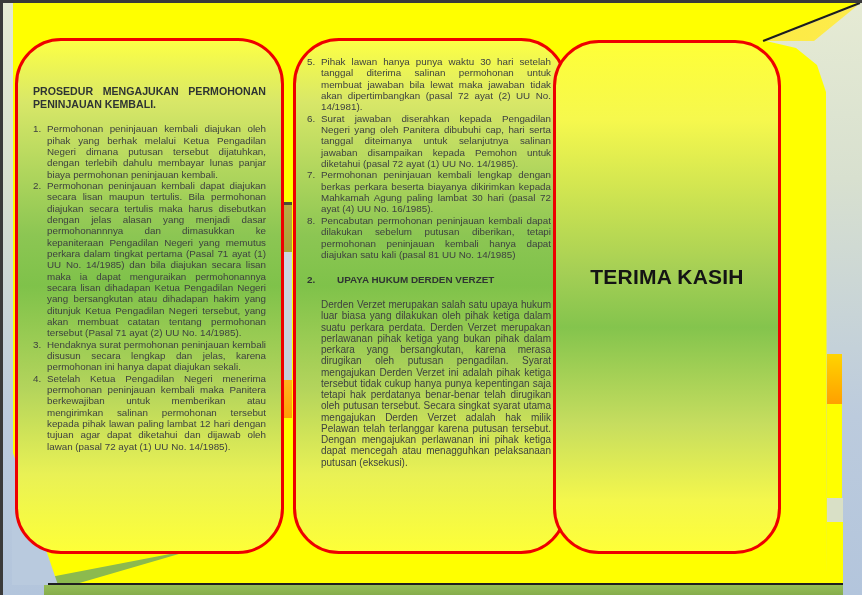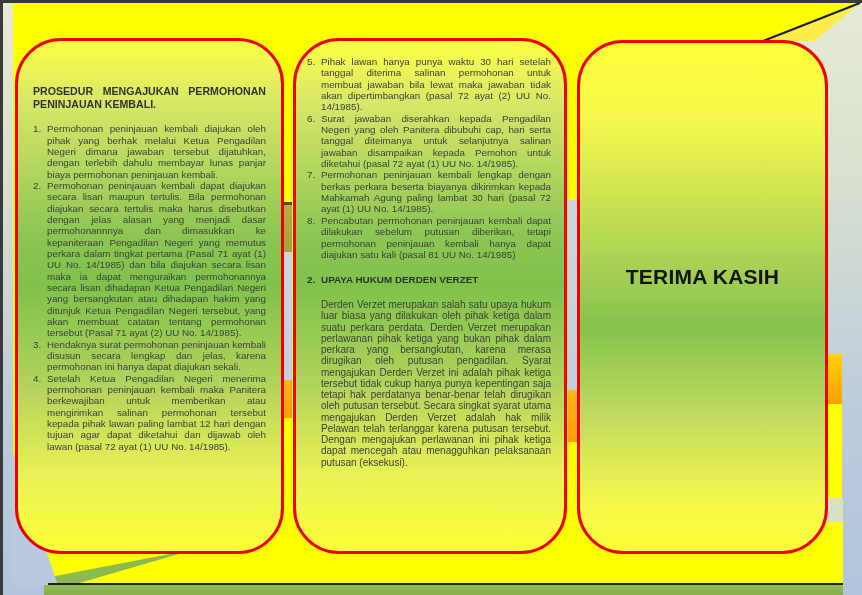--- a/index.html
+++ b/index.html
@@ -54,38 +54,38 @@
 
   
   .panel{
     position:absolute;border:3px solid #ee0000;border-radius:46px;z-index:4;
     background:linear-gradient(180deg,#fcff45 0%,#d8e768 12%,#8cc653 38%,#7fc24a 48%,#b3d45c 68%,#e9f155 85%,#fdff38 100%);
     box-sizing:border-box;overflow:hidden;
   }
   .panel-left{left:15px;top:38px;width:269px;height:516px;}
   .panel-middle{left:293px;top:38px;width:274px;height:516px;}
   .panel-right{
-    left:577px;top:40px;width:251px;height:514px;
+    left:553px;top:40px;width:228px;height:514px;
     background:linear-gradient(180deg,#feff38 0%,#f6f84d 15%,#a5cf55 45%,#84c44d 56%,#c6dd5f 75%,#f4f74c 90%,#feff38 100%);
   }
 
   .panel-left .inner{padding:44px 15px 0 15px;}
   .panel-middle .inner{padding:15px 13px 0 11px;}
 
   .doc-title{
     font-size:10.6px;font-weight:bold;color:#2f3433;line-height:12.6px;
     text-align:justify;margin:0 0 13px 0;
   }
   .list{margin:0;padding:0;}
   .li{display:flex;margin:0;}
   .li .num{flex:none;width:14px;font-size:9.8px;line-height:11.35px;color:#3e4140;}
   .li .txt{flex:1;font-size:9.8px;line-height:11.35px;color:#3e4140;text-align:justify;}
   .section-head{display:flex;margin:14px 0 0 0;}
   .section-head .num{flex:none;width:14px;font-size:9.9px;font-weight:bold;line-height:12px;color:#2f3433;}
-  .section-head .txt{flex:1;font-size:9.9px;font-weight:bold;line-height:12px;color:#2f3433;}
+  .section-head .txt{flex:1;font-size:9.9px;font-weight:bold;line-height:12px;color:#2f3433;margin-left:16px;}
   .para{
     margin:13px 0 0 14px;font-size:10px;line-height:11.25px;color:#3e4140;text-align:justify;
   }
   .thanks{
     margin-top:222px;text-align:center;font-size:21px;font-weight:bold;color:#141414;letter-spacing:.2px;
   }
 </style>
 </head>
 <body>
 
@@ -113,21 +113,21 @@
 
   <div class="frame-top"></div>
   <div class="frame-left"></div>
 
   <div class="panel panel-left">
     <div class="inner">
       <div class="doc-title">PROSEDUR MENGAJUKAN PERMOHONAN PENINJAUAN KEMBALI.</div>
       <div class="list">
         <div class="li">
           <span class="num">1.</span>
-          <span class="txt">Permohonan peninjauan kembali diajukan oleh pihak yang berhak melalui Ketua Pengadilan Negeri dimana jawaban tersebut dijatuhkan, dengan terlebih dahulu membayar lunas panjar biaya permohonan peninjauan kembali.</span>
+          <span class="txt">Permohonan peninjauan kembali diajukan oleh pihak yang berhak melalui Ketua Pengadilan Negeri dimana putusan tersebut dijatuhkan, dengan terlebih dahulu membayar lunas panjar biaya permohonan peninjauan kembali.</span>
         </div>
         <div class="li">
           <span class="num">2.</span>
           <span class="txt">Permohonan peninjauan kembali dapat diajukan secara lisan maupun tertulis. Bila permohonan diajukan secara tertulis maka harus disebutkan dengan jelas alasan yang menjadi dasar permohonannnya dan dimasukkan ke kepaniteraan Pengadilan Negeri yang memutus perkara dalam tingkat pertama (Pasal 71 ayat (1) UU No. 14/1985) dan bila diajukan secara lisan maka ia dapat menguraikan permohonannya secara lisan dihadapan Ketua Pengadilan Negeri yang bersangkutan atau dihadapan hakim yang ditunjuk Ketua Pengadilan Negeri tersebut, yang akan membuat catatan tentang permohonan tersebut (Pasal 71 ayat (2) UU No. 14/1985).</span>
         </div>
         <div class="li">
           <span class="num">3.</span>
           <span class="txt">Hendaknya surat permohonan peninjauan kembali disusun secara lengkap dan jelas, karena permohonan ini hanya dapat  diajukan sekali.</span>
         </div>
         <div class="li">
@@ -136,29 +136,29 @@
         </div>
       </div>
     </div>
   </div>
 
   <div class="panel panel-middle">
     <div class="inner">
       <div class="list">
         <div class="li">
           <span class="num">5.</span>
-          <span class="txt">Pihak lawan hanya punya waktu 30 hari setelah tanggal diterima salinan permohonan untuk membuat jawaban bila lewat maka jawaban tidak akan dipertimbangkan (pasal 72 ayat (2) UU No. 14/1985).</span>
+          <span class="txt">Pihak lawan hanya punya waktu 30 hari setelah tanggal diterima salinan permohonan untuk membuat jawaban bila lewat maka jawaban tidak akan dipertimbangkan (pasal 72 ayat (2) UU No. 14/1981).</span>
         </div>
         <div class="li">
           <span class="num">6.</span>
           <span class="txt">Surat jawaban diserahkan kepada Pengadilan Negeri yang oleh Panitera dibubuhi cap, hari serta tanggal diteimanya untuk selanjutnya salinan jawaban disampaikan kepada Pemohon untuk diketahui (pasal 72 ayat (1) UU No. 14/1985).</span>
         </div>
         <div class="li">
           <span class="num">7.</span>
-          <span class="txt">Permohonan peninjauan kembali lengkap dengan berkas perkara beserta biayanya dikirimkan kepada Mahkamah Agung paling lambat 30 hari (pasal 72 ayat (1) UU No. 14/1985).</span>
+          <span class="txt">Permohonan peninjauan kembali lengkap dengan berkas perkara beserta biayanya dikirimkan kepada Mahkamah Agung paling lambat 30 hari (pasal 72 ayat (4) UU No. 16/1985).</span>
         </div>
         <div class="li">
           <span class="num">8.</span>
           <span class="txt">Pencabutan permohonan peninjauan kembali dapat dilakukan sebelum putusan diberikan, tetapi permohonan peninjauan kembali hanya dapat diajukan satu kali (pasal 81 UU No. 14/1985)</span>
         </div>
       </div>
       <div class="section-head">
         <span class="num">2.</span>
         <span class="txt">UPAYA HUKUM DERDEN VERZET</span>
       </div>

